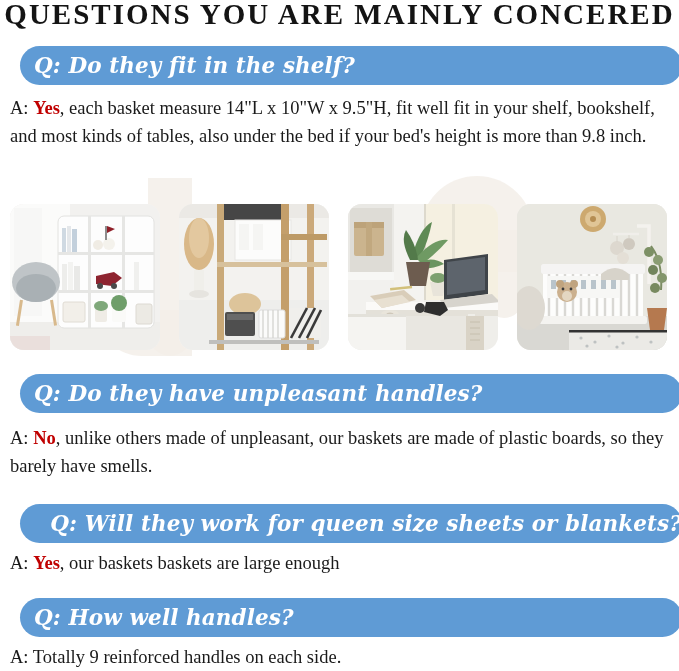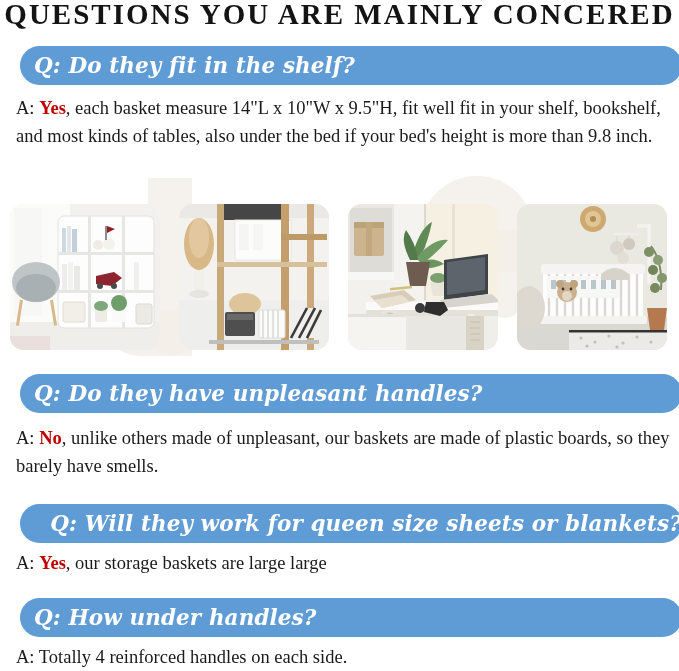--- a/index.html
+++ b/index.html
@@ -89,21 +89,21 @@
     font-size: 21.5px;
     color: #ffffff;
     padding-left: 14px;
     letter-spacing: .1px;
     white-space: nowrap;
   }
 
   
   .answer {
     position: absolute;
-    left: 16px;
+    left: 10px;
     width: 662px;
     font-family: "Liberation Serif", "DejaVu Serif", serif;
     font-size: 18.5px;
     line-height: 28px;
     color: #1a1a1a;
     z-index: 3;
   }
   .answer .hl {
     color: #c00000;
     font-weight: bold;
@@ -396,22 +396,22 @@
 
 <div class="answer" style="top:424px;">
   <span>A: </span><span class="hl">No</span><span>, unlike others made of unpleasant, our baskets are made of plastic boards, so they barely have smells.</span>
 </div>
 
 <div class="q-banner" style="top:504px;justify-content:flex-end;">
   <span class="q-banner-text">Q: Will they work for queen size sheets or blankets?</span>
 </div>
 
 <div class="answer" style="top:549px;">
-  <span>A: </span><span class="hl">Yes</span><span>, our storage baskets are large large</span>
+  <span>A: </span><span class="hl">Yes</span><span>, our baskets baskets are large enough</span>
 </div>
 
 <div class="q-banner" style="top:598px;">
-  <span class="q-banner-text">Q: How under handles?</span>
+  <span class="q-banner-text">Q: How well handles?</span>
 </div>
 
 <div class="answer" style="top:643px;">
-  <span>A: Totally 4 reinforced handles on each side.</span><span class="hl"></span><span></span>
+  <span>A: Totally 9 reinforced handles on each side.</span><span class="hl"></span><span></span>
 </div>
 
 </body></html>

